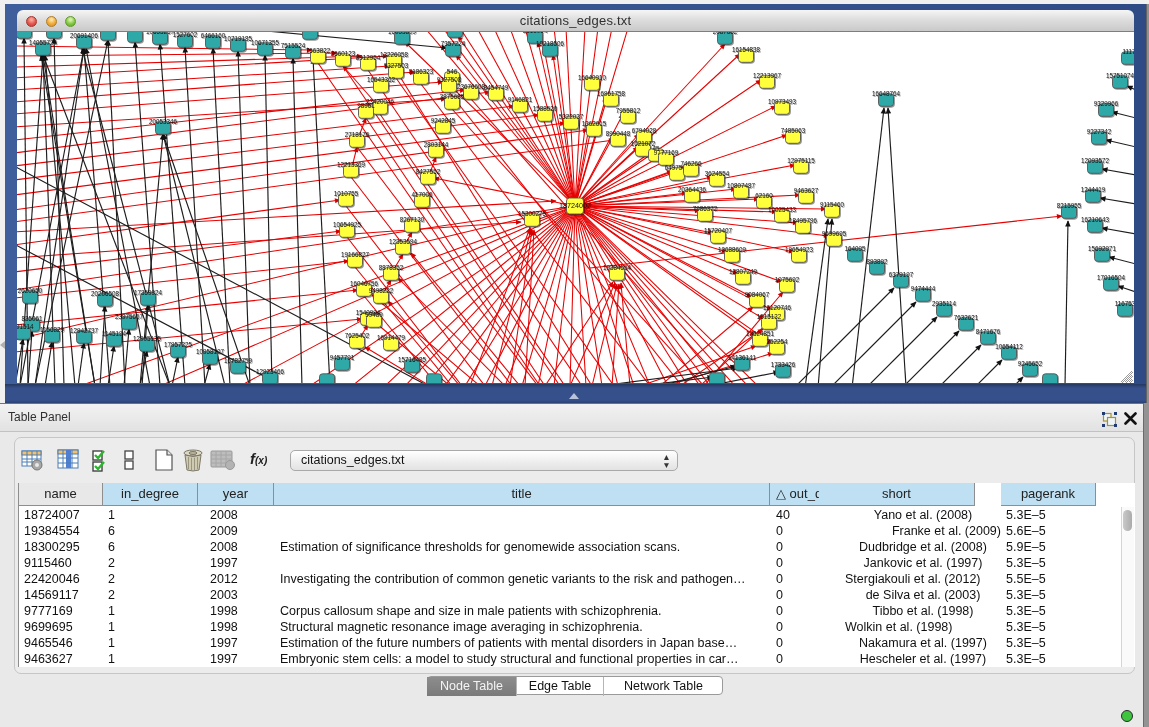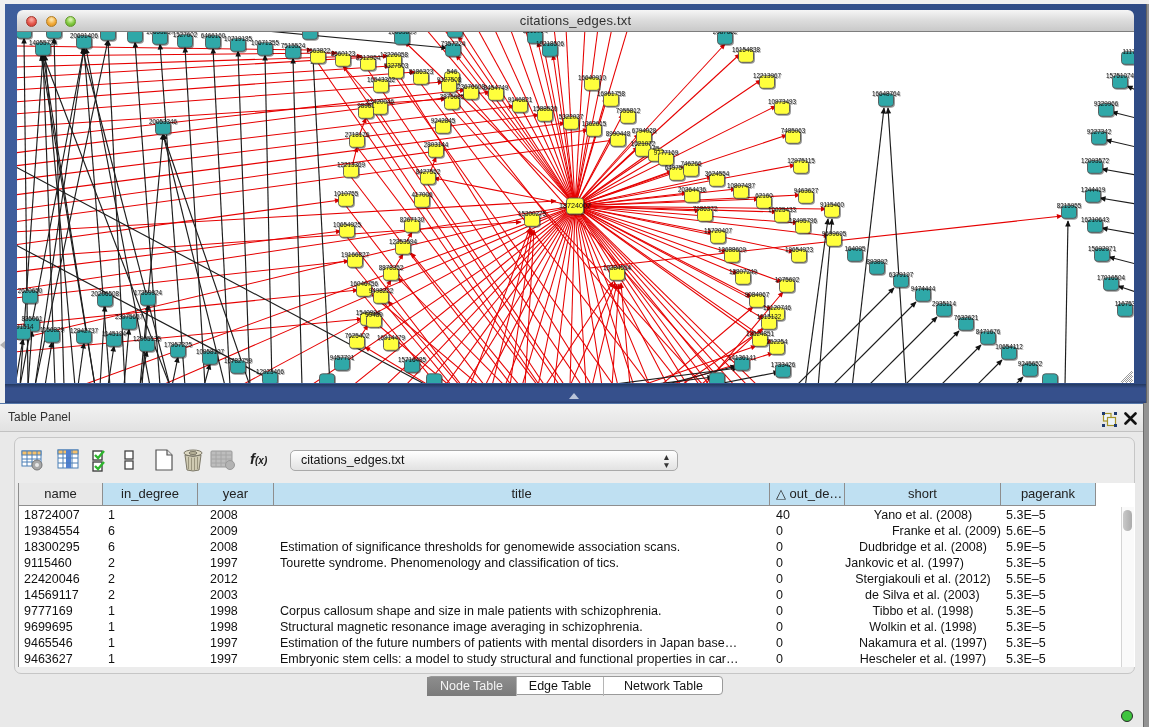--- a/index.html
+++ b/index.html
@@ -625,21 +625,21 @@
 </svg>
 <div class="abs" style="left:250px;top:450px;font-size:15px;font-style:italic;font-weight:bold;color:#222">f<span style="font-size:10px">(x)</span></div>
 <div class="abs" id="dropdown">citations_edges.txt<div id="ddbtn">▲<br>▼</div></div>
 
 <div class="abs" id="tblwrap"></div>
 <div class="abs th" style="left:19px;width:84px;background:#e8e8e8">name</div>
 <div class="abs th" style="left:103px;width:95px">in_degree</div>
 <div class="abs th" style="left:198px;width:76px">year</div>
 <div class="abs th" style="left:274px;width:496px">title</div>
 <div class="abs th" style="left:770px;width:75px;text-align:left;padding-left:6px">△ out_de…</div>
-<div class="abs th" style="left:845px;width:156px">short</div>
+<div class="abs th" style="left:819px;width:156px">short</div>
 <div class="abs th" style="left:1001px;width:95px">pagerank</div>
 <div class="tr" style="top:507px">
     <span style="left:24px">18724007</span>
     <span style="left:108px">1</span>
     <span style="left:210px">2008</span>
     <span style="left:776px">40</span>
     <span style="left:845px;width:156px;text-align:center">Yano et al. (2008)</span>
     <span style="left:1006px">5.3E–5</span>
   </div>
 <div class="tr" style="top:523px">
@@ -656,57 +656,57 @@
     <span style="left:210px">2008</span>
     <span style="left:280px">Estimation of significance thresholds for genomewide association scans.</span>
     <span style="left:776px">0</span>
     <span style="left:845px;width:156px;text-align:center">Dudbridge et al. (2008)</span>
     <span style="left:1006px">5.9E–5</span>
   </div>
 <div class="tr" style="top:555px">
     <span style="left:24px">9115460</span>
     <span style="left:108px">2</span>
     <span style="left:210px">1997</span>
-    <span style="left:280px">Tourette syndrome. Phenomenology and classification of tics.</span>
-    <span style="left:776px">0</span>
-    <span style="left:845px;width:156px;text-align:left">Jankovic et al. (1997)</span>
+    <span style="left:776px">0</span>
+    <span style="left:845px;width:156px;text-align:center">Jankovic et al. (1997)</span>
     <span style="left:1006px">5.3E–5</span>
   </div>
 <div class="tr" style="top:571px">
     <span style="left:24px">22420046</span>
     <span style="left:108px">2</span>
     <span style="left:210px">2012</span>
-    <span style="left:776px">0</span>
-    <span style="left:845px;width:156px;text-align:center">Stergiakouli et al. (2012)</span>
+    <span style="left:280px">Investigating the contribution of common genetic variants to the risk and pathogen…</span>
+    <span style="left:776px">0</span>
+    <span style="left:845px;width:156px;text-align:left">Stergiakouli et al. (2012)</span>
     <span style="left:1006px">5.5E–5</span>
   </div>
 <div class="tr" style="top:587px">
     <span style="left:24px">14569117</span>
     <span style="left:108px">2</span>
     <span style="left:210px">2003</span>
     <span style="left:776px">0</span>
-    <span style="left:865px;width:156px;">de Silva et al. (2003)</span>
+    <span style="left:845px;width:156px;text-align:center">de Silva et al. (2003)</span>
     <span style="left:1006px">5.3E–5</span>
   </div>
 <div class="tr" style="top:603px">
     <span style="left:24px">9777169</span>
     <span style="left:108px">1</span>
     <span style="left:210px">1998</span>
     <span style="left:280px">Corpus callosum shape and size in male patients with schizophrenia.</span>
     <span style="left:776px">0</span>
     <span style="left:845px;width:156px;text-align:center">Tibbo et al. (1998)</span>
     <span style="left:1006px">5.3E–5</span>
   </div>
 <div class="tr" style="top:619px">
     <span style="left:24px">9699695</span>
     <span style="left:108px">1</span>
     <span style="left:210px">1998</span>
     <span style="left:280px">Structural magnetic resonance image averaging in schizophrenia.</span>
     <span style="left:776px">0</span>
-    <span style="left:845px;width:156px;text-align:center">Wolkin et al. (1998)</span>
+    <span style="left:845px;width:156px;">Wolkin et al. (1998)</span>
     <span style="left:1006px">5.3E–5</span>
   </div>
 <div class="tr" style="top:635px">
     <span style="left:24px">9465546</span>
     <span style="left:108px">1</span>
     <span style="left:210px">1997</span>
     <span style="left:280px">Estimation of the future numbers of patients with mental disorders in Japan base…</span>
     <span style="left:776px">0</span>
     <span style="left:845px;width:156px;text-align:center">Nakamura et al. (1997)</span>
     <span style="left:1006px">5.3E–5</span>

